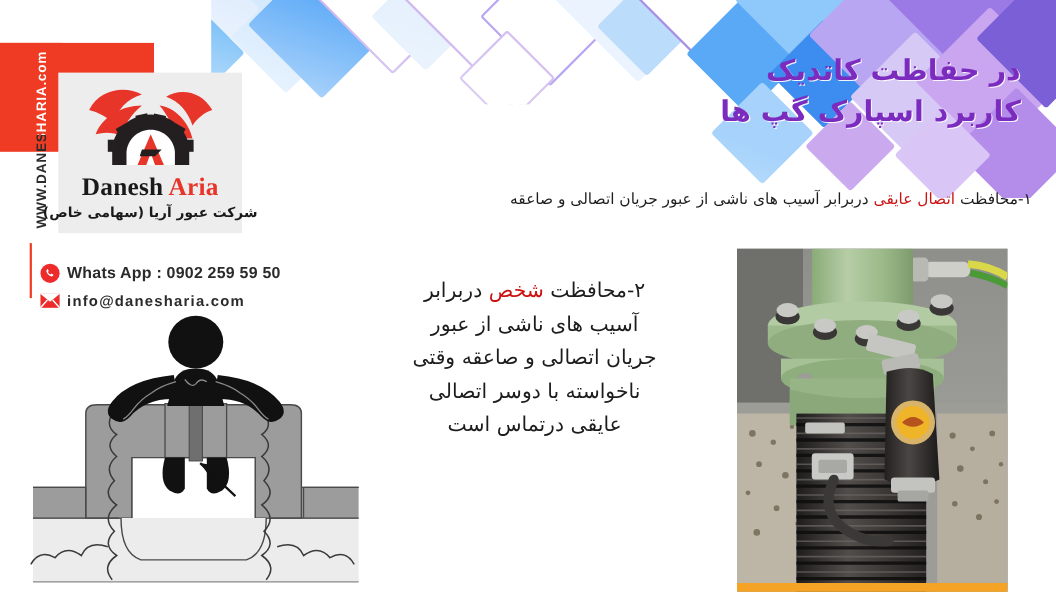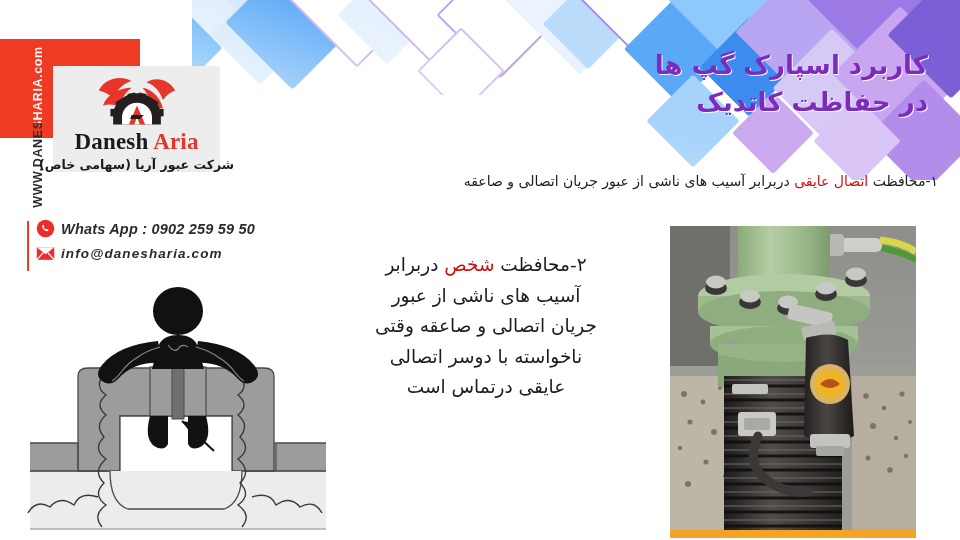--- a/index.html
+++ b/index.html
@@ -86,21 +86,21 @@
     
     background: linear-gradient(to right, #2b2b2b 0 52%, #ffffff 52% 100%);
     -webkit-background-clip: text;
     background-clip: text;
     color: transparent;
   }
 
   .logo-card {
     position: absolute;
     left: 53px; top: 66px;
-    width: 167px; height: 106px;
+    width: 167px; height: 146px;
     background: #ededed;
     display: flex;
     flex-direction: column;
     align-items: center;
     justify-content: flex-start;
   }
   .logo-mark { width: 140px; height: 88px; display:block; margin-top: 4px; }
   .logo-word {
     font-family: "Liberation Serif", serif;
     font-size: 23px;
@@ -121,24 +121,23 @@
   }
 
   .contact-rule {
     position: absolute;
     left: 27px; top: 221px;
     width: 2px; height: 50px;
     background: #ef3b24;
   }
   .contact {
     position: absolute;
-    left: 36px; top: 216px;
+    left: 36px; top: 236px;
     width: 260px;
     direction: ltr;
-    font-style: italic;
   }
   .contact-row {
     display: flex;
     align-items: center;
     gap: 6px;
     height: 25px;
   }
   .contact-row .ico { width: 19px; height: 19px; flex: none; display: block; }
   .contact-text {
     font-family: "Liberation Sans", sans-serif;
@@ -290,22 +289,22 @@
       <svg class="ico" viewBox="0 0 24 18">
         <rect x="1" y="1" width="22" height="16" fill="#ee2b2b"></rect>
         <path d="M1 1 L12 10 L23 1 Z" fill="#fff"></path>
         <path d="M1 17 L9 8 M23 17 L15 8" stroke="#fff" stroke-width="1.6" fill="none"></path>
       </svg>
       <span class="contact-text mail">info@danesharia.com</span>
     </div>
   </div>
 
   <div class="headline">
+    <div>در حفاظت کاتدیک</div>
     <div>کاربرد اسپارک گپ ها</div>
-    <div>در حفاظت کاتدیک</div>
   </div>
 
   <div class="bullet1"><span>۱-محافظت </span><span class="hl-red">اتصال عایقی</span><span> دربرابر آسیب های ناشی از عبور جریان اتصالی و صاعقه</span></div>
 
   <div class="bullet2"><span>۲-محافظت </span><span class="hl-red">شخص</span> <span>دربرابر آسیب های ناشی از عبور جریان اتصالی و صاعقه وقتی ناخواسته با  دوسر اتصالی عایقی درتماس است</span></div>
 
   <div class="photo">
     <svg width="246" height="312" viewBox="0 0 246 312">
       <defs>
         <linearGradient id="pipeG" x1="0" y1="0" x2="1" y2="0">

